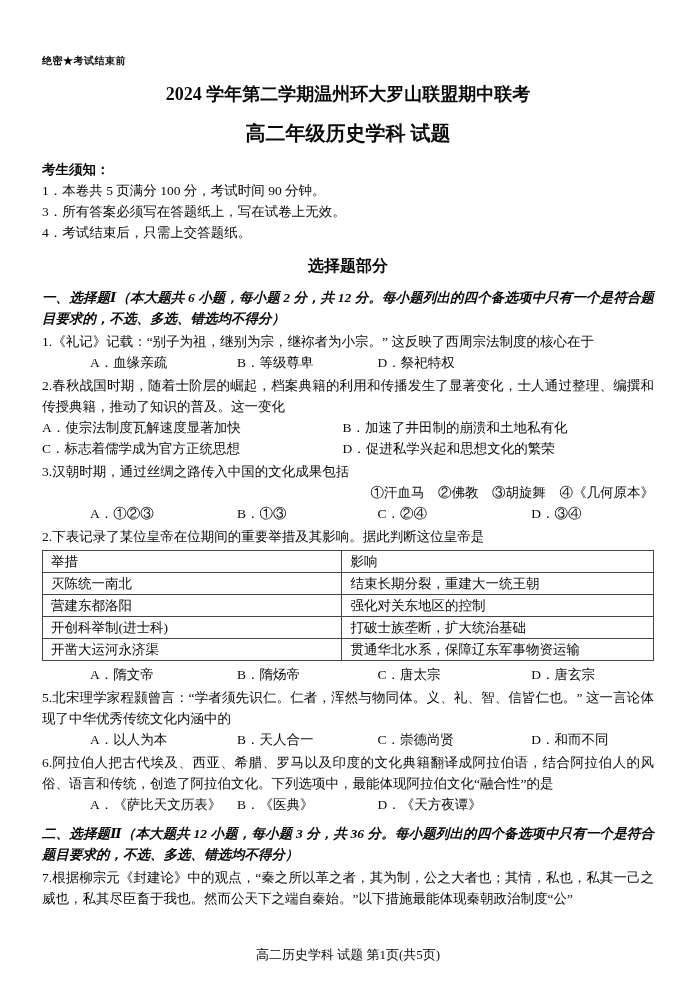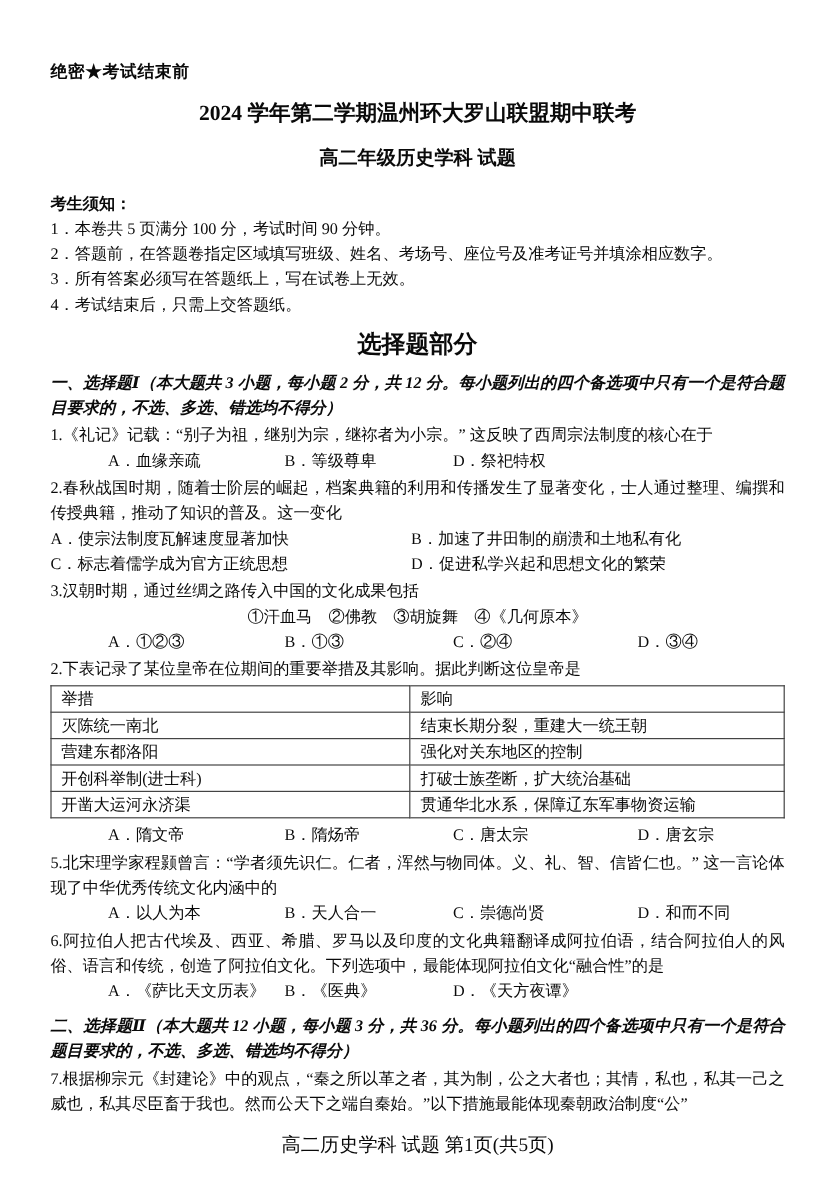--- a/index.html
+++ b/index.html
@@ -3,62 +3,61 @@
 <meta charset="utf-8">
 <style>
   * { box-sizing: border-box; }
   html, body { margin: 0; padding: 0; background: #ffffff; }
   .page {
     width: 696px; height: 983px; margin: 0 auto; background: #ffffff;
     padding: 50px 42px 40px 42px; position: relative; overflow: hidden;
     font-family: "Liberation Serif", "DejaVu Serif", serif;
     font-size: 13.5px; line-height: 21px; color: #0a0a0a;
   }
-  .security { font-weight: bold; font-size: 14px; letter-spacing: 0.5px; }
+  .security { font-weight: bold; font-size: 10px; letter-spacing: 0.5px; }
   .title { text-align: center; font-weight: bold; font-size: 18px; line-height: 30px; margin-top: 8px; }
-  .subtitle { text-align: center; font-weight: bold; font-size: 16px; line-height: 28px; margin-top: 10px; }
+  .subtitle { text-align: center; font-weight: bold; font-size: 20px; line-height: 28px; margin-top: 10px; }
   .notice { margin-top: 12px; }
   .notice-heading { font-weight: bold; }
   .notice-item { text-align: justify; }
-  .part-heading { text-align: center; font-weight: bold; font-size: 20px; line-height: 26px; margin: 10px 0 8px 0; }
+  .part-heading { text-align: center; font-weight: bold; font-size: 16px; line-height: 26px; margin: 10px 0 8px 0; }
   .sec-intro { font-weight: bold; font-style: italic; text-align: justify; margin: 2px 0 2px 0; }
   .sec-intro.second { margin-top: 8px; }
   .question { margin-top: 2px; }
   .stem { text-align: justify; }
-  .sub-items { text-align: center; }
+  .sub-items { text-align: right; }
   .opts { display: grid; column-gap: 4px; }
   .opts-4 { grid-template-columns: 1.05fr 1fr 1.1fr 0.9fr; margin-left: 48px; }
   .opts-2 { grid-template-columns: 1fr 1.05fr; }
   .opt { white-space: nowrap; overflow: hidden; }
   table.qtable { border-collapse: collapse; width: 100%; margin: 3px 0 3px 0; }
   .qtable td { border: 1px solid #444; padding: 0 8px; text-align: left; font-size: 13.5px; line-height: 21px; height: 22px; }
   .qtable td.c1 { width: 49%; }
-  .footer { position: absolute; bottom: 18px; left: 0; right: 0; text-align: center; font-size: 16px; color: #0a0a0a; }
+  .footer { position: absolute; bottom: 18px; left: 0; right: 0; text-align: center; font-size: 13px; color: #0a0a0a; }
 </style>
 </head>
 <body>
 
 <div class="page">
 
   <div class="security">绝密★考试结束前</div>
 
   <div class="title">2024 学年第二学期温州环大罗山联盟期中联考</div>
   <div class="subtitle">高二年级历史学科 试题</div>
 
   <div class="notice">
     <div class="notice-heading">考生须知：</div>
     <div class="notice-item">1．本卷共 5 页满分 100 分，考试时间 90 分钟。</div>
-    <div class="notice-item">2．答题前，在答题卷指定区域填写班级、姓名、考场号、座位号及准考证号并填涂相应数字。</div>
     <div class="notice-item">3．所有答案必须写在答题纸上，写在试卷上无效。</div>
     <div class="notice-item">4．考试结束后，只需上交答题纸。</div>
   </div>
 
   <div class="part-heading">选择题部分</div>
 
-  <div class="sec-intro">一、选择题Ⅰ（本大题共 3 小题，每小题 2 分，共 12 分。每小题列出的四个备选项中只有一个是符合题目要求的，不选、多选、错选均不得分）</div>
+  <div class="sec-intro">一、选择题Ⅰ（本大题共 6 小题，每小题 2 分，共 12 分。每小题列出的四个备选项中只有一个是符合题目要求的，不选、多选、错选均不得分）</div>
 
   <div class="question">
     <div class="stem">1.《礼记》记载：“别子为祖，继别为宗，继祢者为小宗。” 这反映了西周宗法制度的核心在于</div>
     <div class="opts opts-4">
       <span class="opt">A．血缘亲疏</span>
       <span class="opt">B．等级尊卑</span>
       <span class="opt">D．祭祀特权</span>
     </div>
   </div>
 

